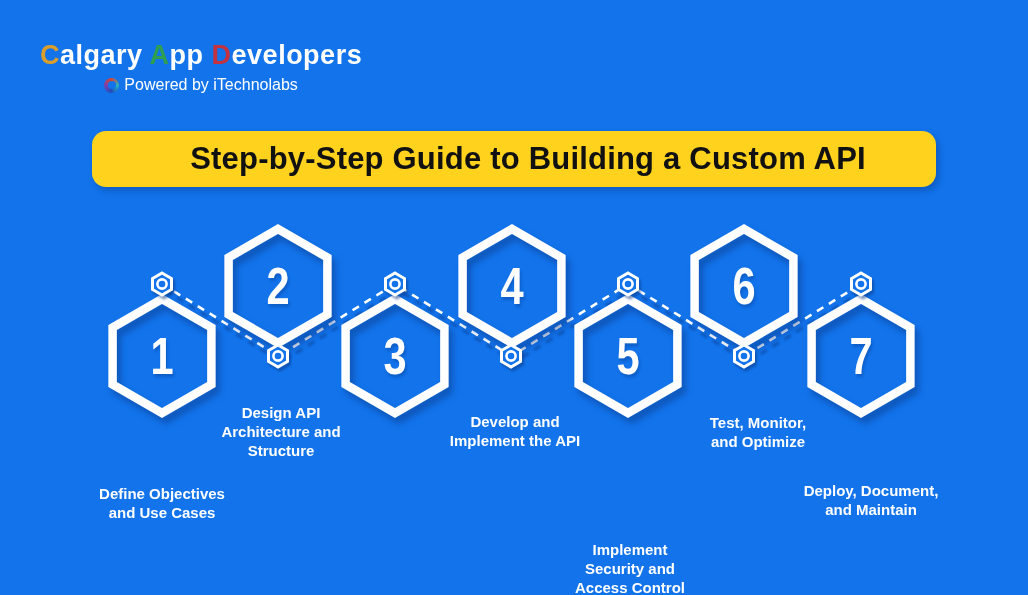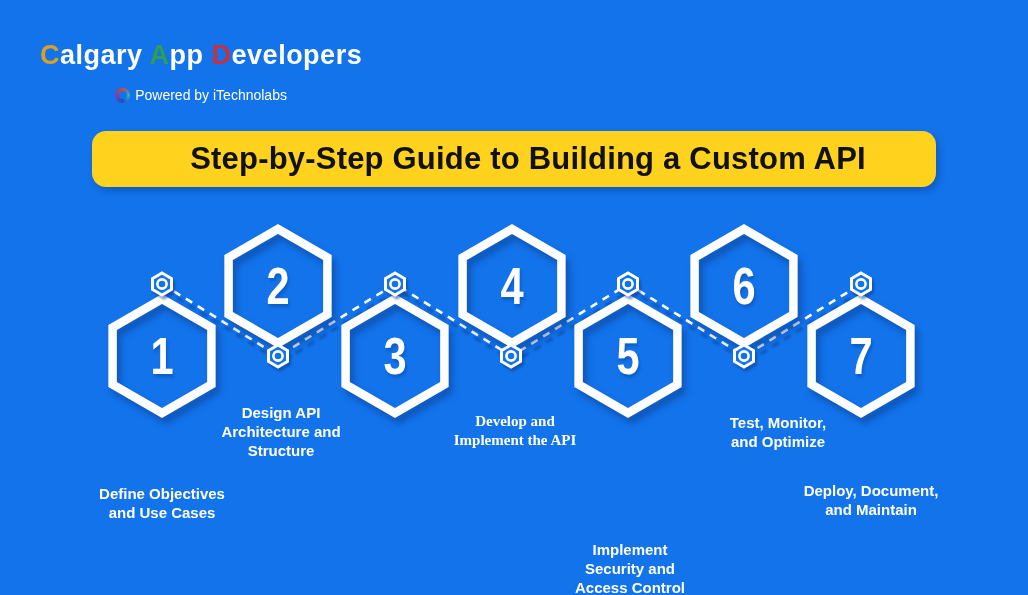--- a/index.html
+++ b/index.html
@@ -26,22 +26,22 @@
   .logo{position:absolute;left:40px;top:40px;}
   .logo-name{
     font-size:27px;font-weight:bold;color:#fff;letter-spacing:.5px;
     white-space:nowrap;
   }
   .logo-name .ic{font-weight:bold;}
   .logo-name .ic.c{color:var(--color-logo_c);}
   .logo-name .ic.a{color:var(--color-logo_a);}
   .logo-name .ic.d{color:var(--color-logo_d);}
   .logo-powered{
-    margin-top:16px;display:flex;align-items:center;justify-content:center;
-    gap:5px;color:#fff;font-size:14px;
+    margin-top:5px;display:flex;align-items:center;justify-content:center;
+    gap:5px;color:#fff;font-size:16px;
   }
   .ring{
     width:15px;height:15px;border-radius:50%;flex:0 0 auto;
     background:conic-gradient(#d9452f,#2bb3c0,#1b4fc0,#7a3fae,#d9452f);
     position:relative;
   }
   .ring::after{
     content:"";position:absolute;inset:3.5px;border-radius:50%;
     background:var(--color-background);
   }
@@ -102,23 +102,23 @@
   .nut7{left:848px;top:270px;}
 
   
   .step-label{
     position:absolute;width:220px;text-align:center;
     color:var(--color-text);font-size:15px;font-weight:bold;line-height:19px;
   }
   .lab1{left:52px;top:484px;text-align:center;}
   .lab2{left:171px;top:403px;}
   .lab3{left:287px;top:481px;}
-  .lab4{left:405px;top:412px;font-family:Liberation Serif, serif;}
+  .lab4{left:405px;top:412px;}
   .lab5{left:520px;top:508px;margin-top:32px;}
-  .lab6{left:668px;top:413px;}
+  .lab6{left:648px;top:413px;}
   .lab7{left:761px;top:481px;}
 </style>
 </head>
 <body>
 
 <div id="stage">
 
   <div class="logo">
     <div class="logo-name">
       <span class="ic c">C</span><span>algary</span>

